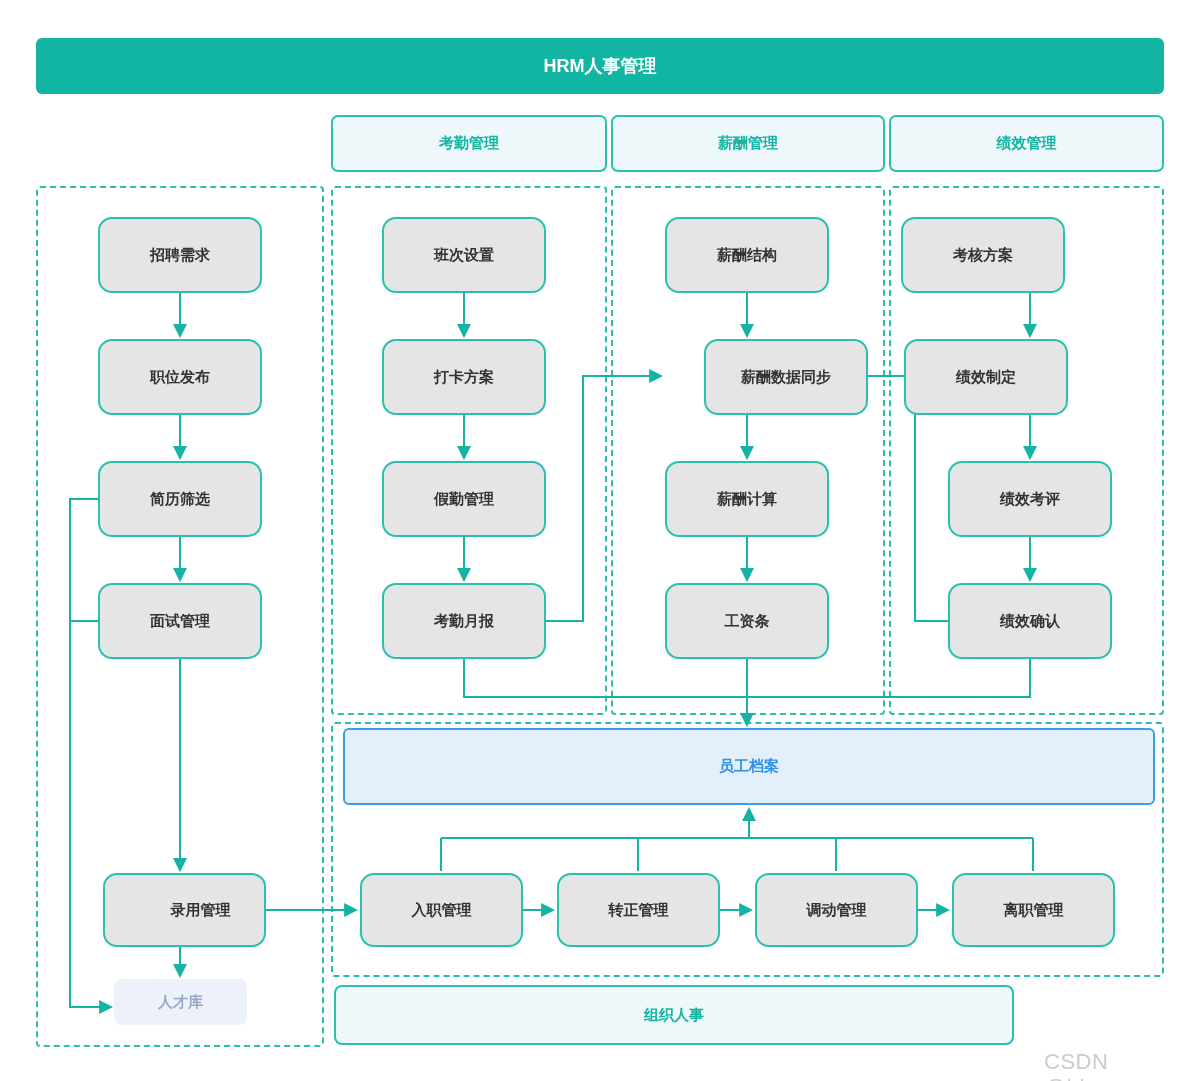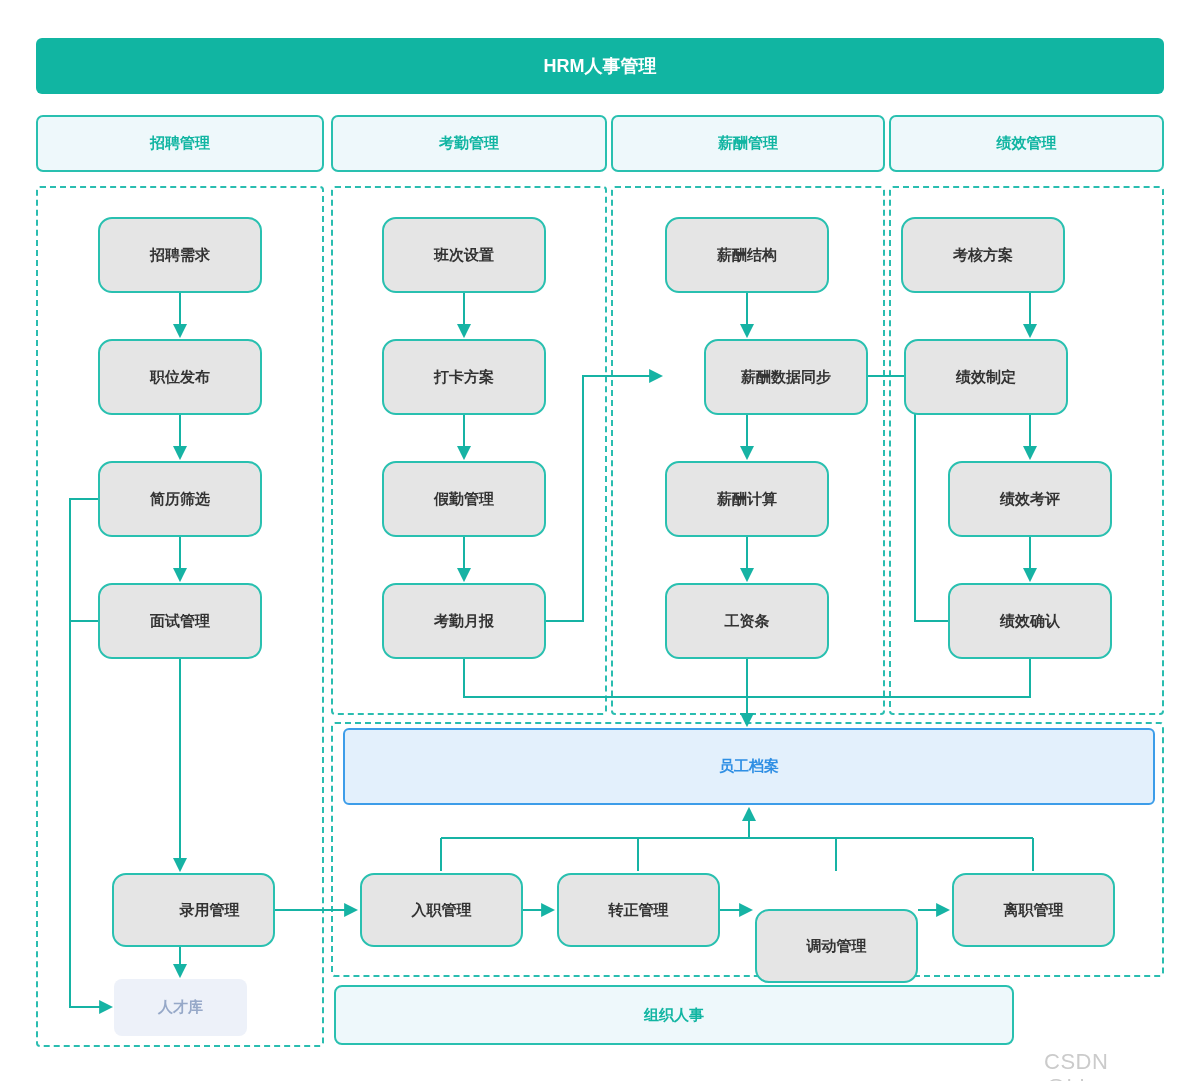--- a/index.html
+++ b/index.html
@@ -13,21 +13,21 @@
        background:#eef8fb;border:2px solid #29c0b0;border-radius:7px;
        display:flex;align-items:center;justify-content:center;
        color:#11b5a2;font-size:15px;font-weight:700;z-index:2;}
   .dash{position:absolute;box-sizing:border-box;border:2px dashed #2abdb0;
         border-radius:4px;z-index:0;}
   .node{position:absolute;width:164px;height:76px;box-sizing:border-box;
         background:#e5e5e5;border:2px solid #29c0b0;border-radius:14px;
         display:flex;align-items:center;justify-content:center;
         color:#333333;font-size:15px;font-weight:600;z-index:2;}
   .node.row2{width:163px;height:74px;}
-  .pool{position:absolute;left:114px;top:979px;width:133px;height:57px;
+  .pool{position:absolute;left:114px;top:979px;width:133px;height:46px;
         background:#edf1f9;border:none;border-radius:8px;
         display:flex;align-items:center;justify-content:center;
         color:#96a8c8;font-size:15px;font-weight:600;z-index:2;}
   .archive{position:absolute;left:343px;top:728px;width:812px;height:77px;
            box-sizing:border-box;background:#e3f0fc;border:2px solid #3d9de9;
            border-radius:6px;display:flex;align-items:center;justify-content:center;
            color:#2f8fe4;font-size:15px;font-weight:700;z-index:2;}
   .org{position:absolute;left:334px;top:985px;width:680px;height:60px;
        box-sizing:border-box;background:#eef8fb;border:2px solid #29c0b0;
        border-radius:8px;display:flex;align-items:center;justify-content:center;
@@ -86,36 +86,35 @@
       <path d="M523 910 L553 910" marker-end="url(#arr)"></path>
       <path d="M720 910 L751 910" marker-end="url(#arr)"></path>
       <path d="M918 910 L948 910" marker-end="url(#arr)"></path>
     </g>
   </svg>
 
   <div class="titlebar">
     <span>HRM人事管理</span>
   </div>
 
-  <div class="hdr" style="left:36px;width:288px;">招聘管理</div>
   <div class="hdr" style="left:331px;width:276px;">考勤管理</div>
   <div class="hdr" style="left:611px;width:274px;">薪酬管理</div>
   <div class="hdr" style="left:889px;width:275px;">绩效管理</div>
 
   <div class="dash" style="left:36px;top:186px;width:288px;height:861px;"></div>
   <div class="dash" style="left:331px;top:186px;width:276px;height:529px;"></div>
   <div class="dash" style="left:611px;top:186px;width:274px;height:529px;"></div>
   <div class="dash" style="left:889px;top:186px;width:275px;height:529px;"></div>
   <div class="dash" style="left:331px;top:722px;width:833px;height:255px;"></div>
 
   <div class="node" style="left:98px;top:217px;">招聘需求</div>
   <div class="node" style="left:98px;top:339px;">职位发布</div>
   <div class="node" style="left:98px;top:461px;">简历筛选</div>
   <div class="node" style="left:98px;top:583px;">面试管理</div>
-  <div class="node row2" style="left:112px;top:873px;padding-left:32px;">录用管理</div>
+  <div class="node row2" style="left:103px;top:873px;padding-left:32px;">录用管理</div>
   <div class="pool">人才库</div>
 
   <div class="node" style="left:382px;top:217px;">班次设置</div>
   <div class="node" style="left:382px;top:339px;">打卡方案</div>
   <div class="node" style="left:382px;top:461px;">假勤管理</div>
   <div class="node" style="left:382px;top:583px;">考勤月报</div>
 
   <div class="node" style="left:665px;top:217px;">薪酬结构</div>
   <div class="node" style="left:665px;top:339px;margin-left:39px;">薪酬数据同步</div>
   <div class="node" style="left:665px;top:461px;">薪酬计算</div>
@@ -123,20 +122,20 @@
 
   <div class="node" style="left:901px;top:217px;">考核方案</div>
   <div class="node" style="left:904px;top:339px;">绩效制定</div>
   <div class="node" style="left:948px;top:461px;">绩效考评</div>
   <div class="node" style="left:948px;top:583px;">绩效确认</div>
 
   <div class="archive">员工档案</div>
 
   <div class="node row2" style="left:360px;top:873px;">入职管理</div>
   <div class="node row2" style="left:557px;top:873px;">转正管理</div>
-  <div class="node row2" style="left:755px;top:873px;margin-top:36px;">调动管理</div>
+  <div class="node row2" style="left:755px;top:873px;">调动管理</div>
   <div class="node row2" style="left:952px;top:873px;">离职管理</div>
 
   <div class="org">组织人事</div>
 
   <div class="wm">CSDN @jdyzzy</div>
 
 </div>
 
 </body></html>

